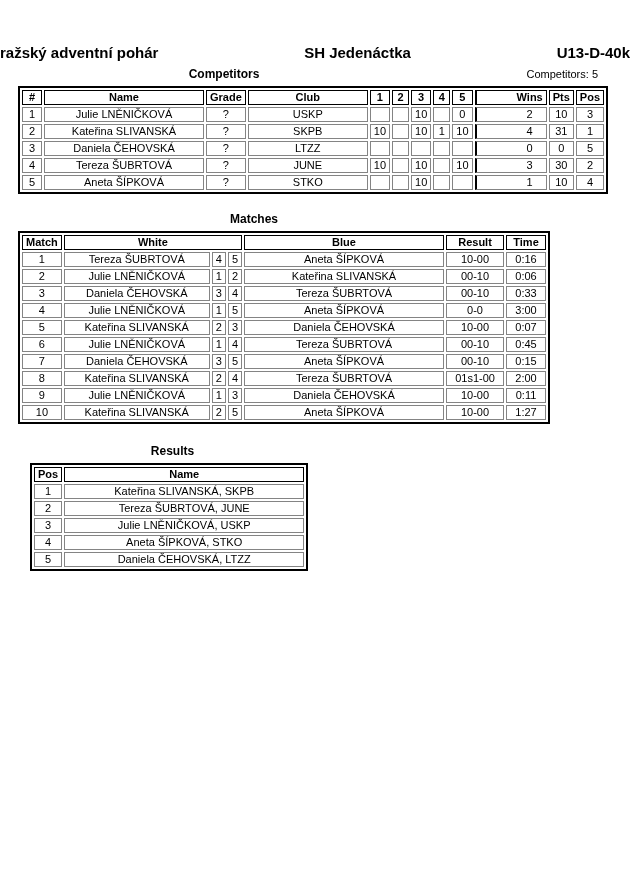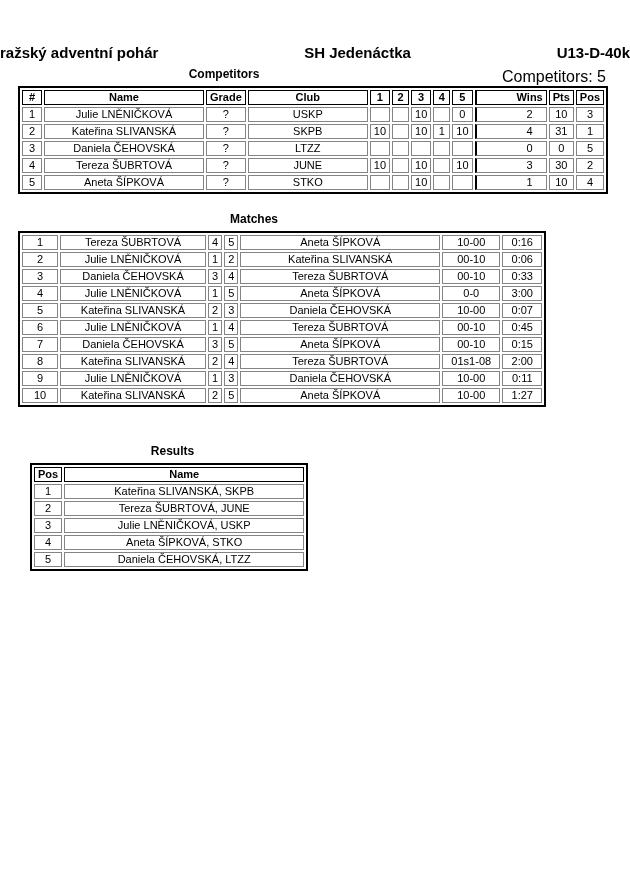--- a/index.html
+++ b/index.html
@@ -20,22 +20,22 @@
     font-weight: bold; font-size: 15px; white-space: nowrap; overflow: hidden;
   }
   .title-row span { flex: 0 0 auto; }
 
   
   .sec-head {
     position: absolute; text-align: center;
     font-weight: bold; font-size: 12px;
   }
   .comp-count {
-    position: absolute; top: 68px; right: 24px;
-    font-size: 16px; font-weight: normal;
+    position: absolute; top: 68px; right: 32px;
+    font-size: 11px; font-weight: normal;
   }
 
   
   table {
     position: absolute;
     border-collapse: separate; border-spacing: 2px;
     border: 2px solid #000; background: #fff;
     table-layout: fixed;
   }
   th, td {
@@ -178,20 +178,27 @@
   <colgroup>
     <col style="width:36px">
       <col style="width:146px">
       <col style="width:14px">
       <col style="width:14px">
     <col style="width:200px">
       <col style="width:58px">
       <col style="width:40px">
   </colgroup>
   <tbody>
+      <tr>
+    <th>Match</th>
+    <th colspan="3">White</th>
+    <th>Blue</th>
+    <th>Result</th>
+    <th>Time</th>
+  </tr>
   <tr>
     <td class="c">1</td>
     <td class="l">Tereza ŠUBRTOVÁ</td>
     <td class="c">4</td>
     <td class="c">5</td>
     <td class="l">Aneta ŠÍPKOVÁ</td>
     <td class="c">10-00</td>
     <td class="c">0:16</td>
   </tr>
   <tr>
@@ -247,21 +254,21 @@
     <td class="l">Aneta ŠÍPKOVÁ</td>
     <td class="c">00-10</td>
     <td class="c">0:15</td>
   </tr>
   <tr>
     <td class="c">8</td>
     <td class="l">Kateřina SLIVANSKÁ</td>
     <td class="c">2</td>
     <td class="c">4</td>
     <td class="l">Tereza ŠUBRTOVÁ</td>
-    <td class="c">01s1-08</td>
+    <td class="c">01s1-00</td>
     <td class="c">2:00</td>
   </tr>
   <tr>
     <td class="c">9</td>
     <td class="l">Julie LNĚNIČKOVÁ</td>
     <td class="c">1</td>
     <td class="c">3</td>
     <td class="l">Daniela ČEHOVSKÁ</td>
     <td class="c">10-00</td>
     <td class="c">0:11</td>

